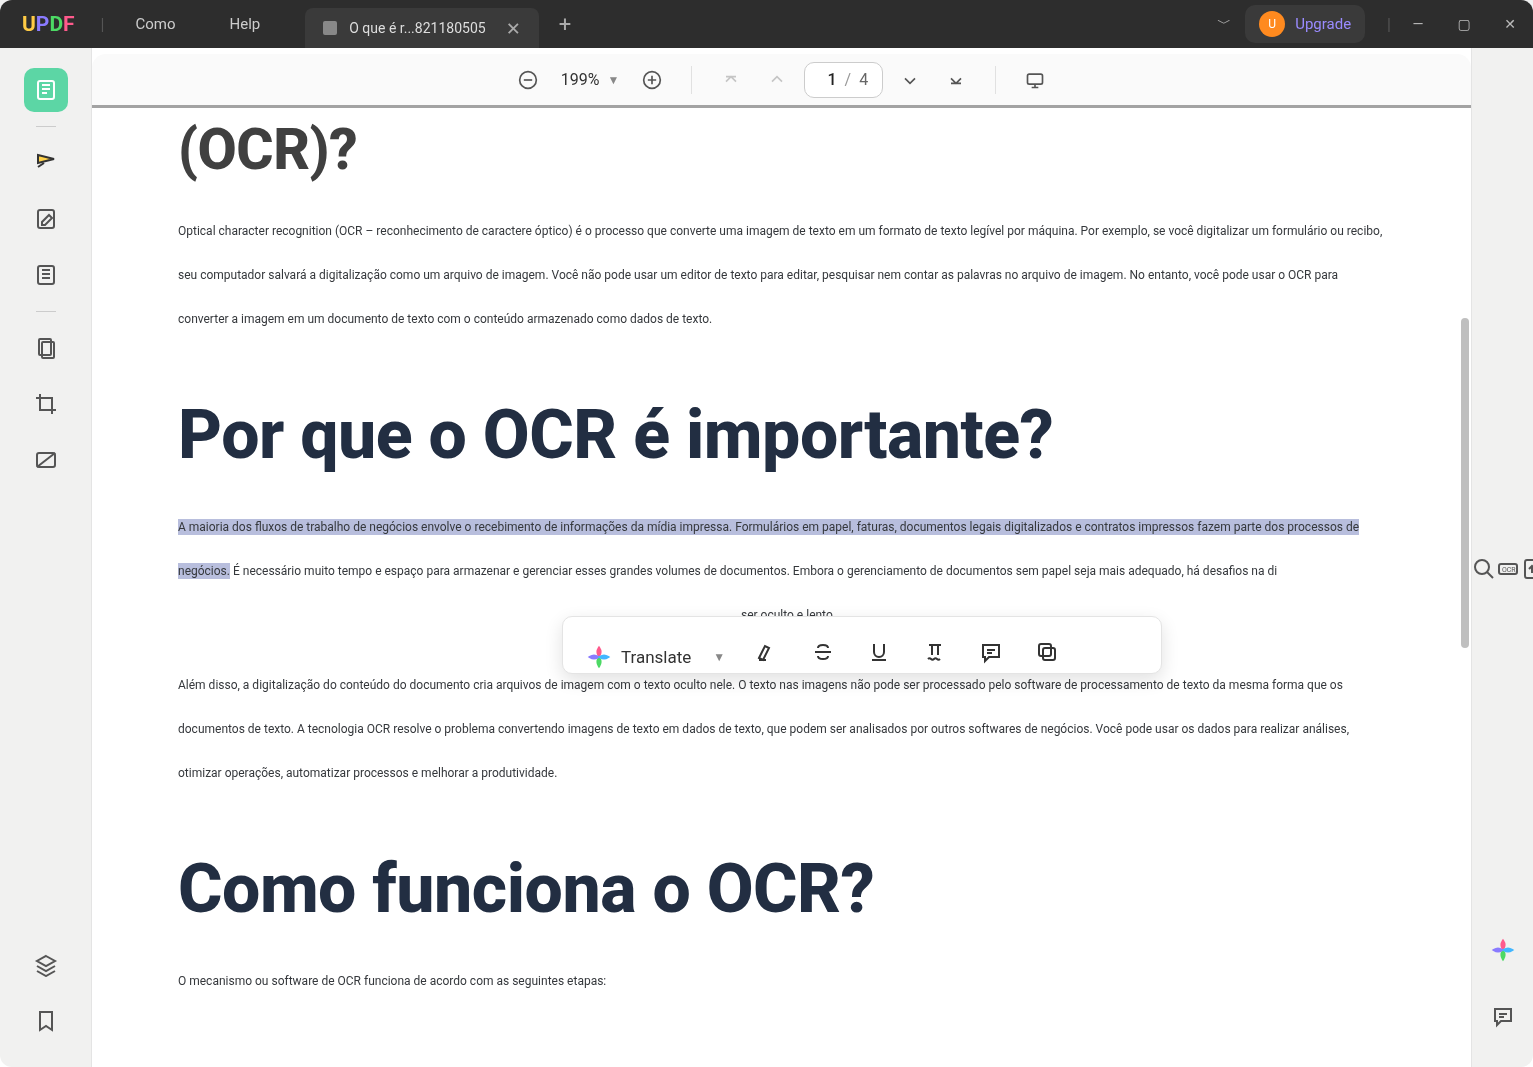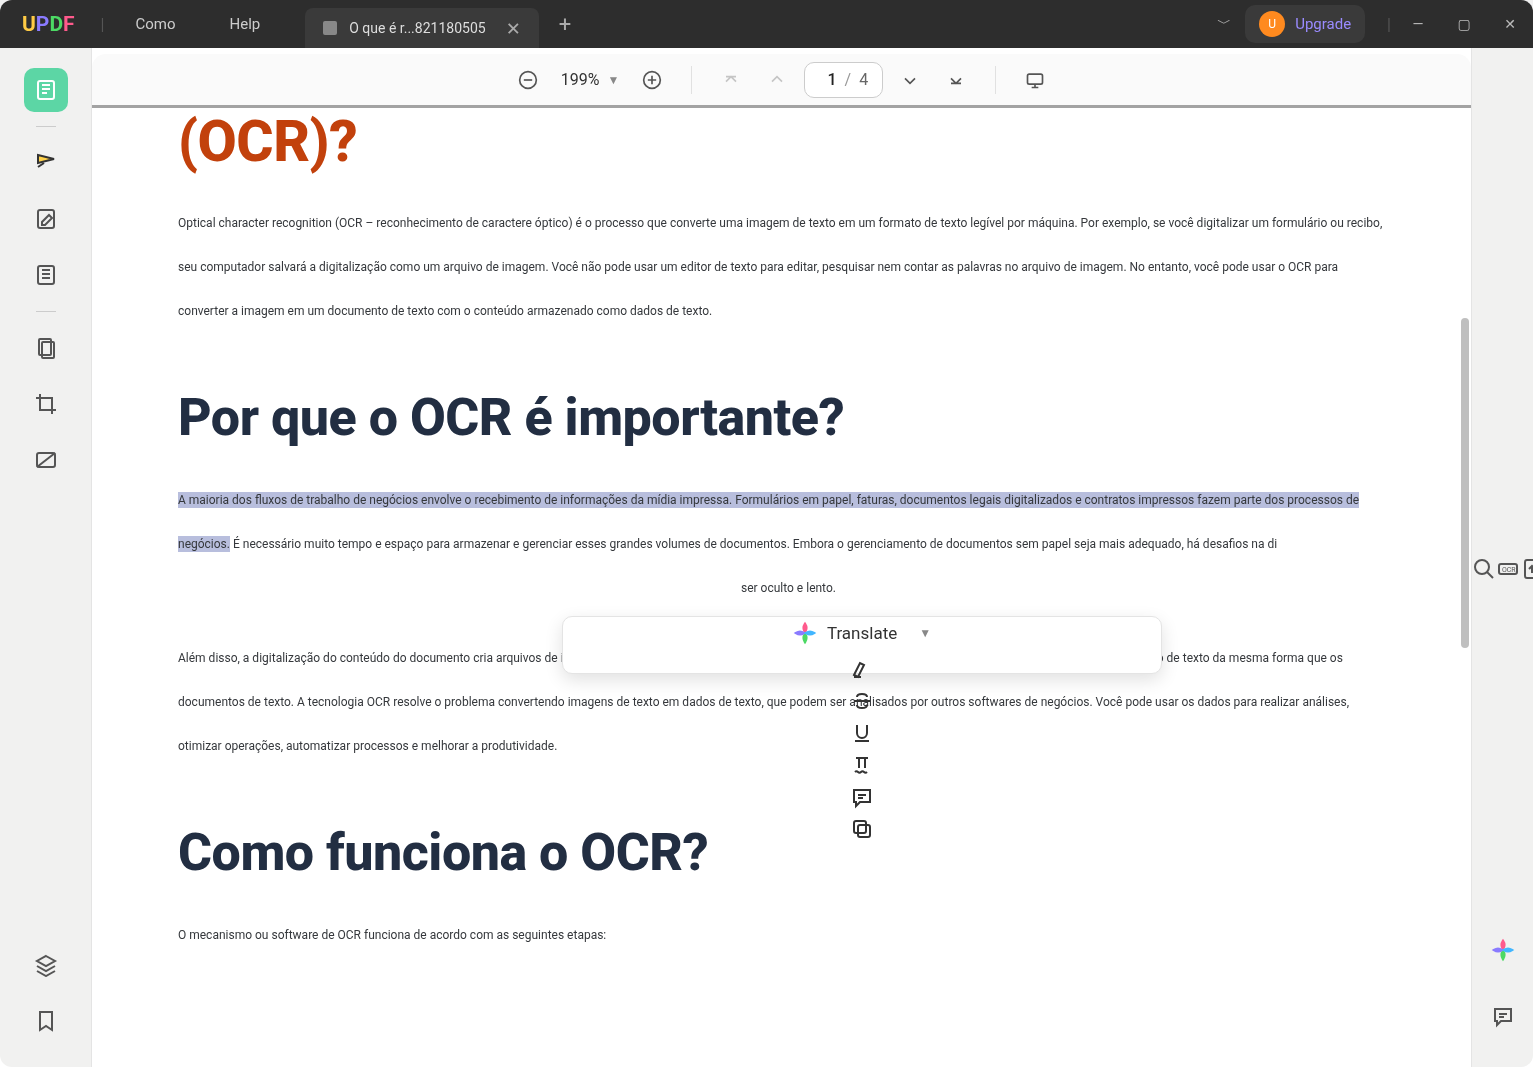--- a/index.html
+++ b/index.html
@@ -35,30 +35,30 @@
 .zoom-disp { font-size:16px; color:#333; padding:0 6px; display:flex; align-items:center;}
 .zoom-caret { color:#888; margin-left:8px; font-size:12px;}
 .vsep { width:1px; height:28px; background:#e1e1e1; margin:0 12px; }
 .page-box { border:1px solid #ccc; border-radius:10px; height:36px; display:flex; align-items:center; padding:0 14px; font-size:16px; color:#444; background:#fff; }
 .page-curr{color:#222;font-weight:500; padding:0 8px;}
 .page-sep{color:#999;}
 .page-total{color:#666; padding-left:8px;}
 .doc-viewport { flex:1; overflow:hidden; background:#fff; position:relative; }
 .doc-scroll { position:absolute; inset:0; overflow-y:auto; }
 .doc-page { max-width:1275px; margin:0 auto; padding:0 34px 60px 34px; color:#2a2a2a; }
-.h-title { font-size:57px; font-weight:800; color:#c2410c; margin-top:0; letter-spacing:-0.5px; }
-.h2-title { font-size:52px; font-weight:800; color:#222e42; margin-top:54px; margin-bottom:30px; letter-spacing:-0.5px;}
+.h-title { font-size:57px; font-weight:800; color:#404040; margin-top:8px; letter-spacing:-0.5px; }
+.h2-title { font-size:68px; font-weight:800; color:#222e42; margin-top:54px; margin-bottom:30px; letter-spacing:-0.5px;}
 .body-p { font-size:12px; line-height:44px; color:#35383c; margin-top:26px; }
 .hl { background:#b8bedd; padding:1px 0; }
 .scroll-track { position:absolute; right:2px; top:70px; width:10px; height:550px; background:transparent;}
 .scroll-thumb { position:absolute; right:0; top:140px; width:8px; height:330px; background:#bfbfbf; border-radius:4px; }
 .right-rail { width:62px; background:#f1f1f0; border-left:1px solid #e4e4e4; display:flex; align-items:center; padding-top:22px; position:relative; border-bottom-right-radius:12px; }
 .right-rail .rail-icon{margin:11px 0;}
 .right-rail-bottom{position:absolute; bottom:18px; width:100%; display:flex; flex-direction:column; align-items:center;}
-.context-menu { position:absolute; left:470px; top:568px; width:600px; height:58px; background:#fff; border:1px solid #e4e4e4; border-radius:10px; box-shadow:0 6px 18px rgba(0,0,0,0.12); display:flex; align-items:center; padding:0 14px; z-index:50; gap:8px;flex-direction:column;}
+.context-menu { position:absolute; left:470px; top:568px; width:600px; height:58px; background:#fff; border:1px solid #e4e4e4; border-radius:10px; box-shadow:0 6px 18px rgba(0,0,0,0.12); display:flex; align-items:flex-end; padding:0 14px; z-index:50; gap:8px;}
 .ctx-translate { display:flex; align-items:center; gap:10px; padding:4px 10px; cursor:pointer; }
 .ai-icon { width:24px; height:24px; }
 .ctx-label { font-size:17px; color:#333; margin-right:12px;}
 .ctx-caret{color:#888;font-size:12px;}
 .ctx-btn { width:48px; height:42px; display:flex; align-items:center; justify-content:center; cursor:pointer; color:#333; border-radius:8px;}
 .ctx-btn svg{width:24px;height:24px;}
 .purple-dot{position:absolute; left:13px; top:94px; width:8px; height:8px; background:#8a7bff; border-radius:50%;}
 </style>
 </head>
 <body>

